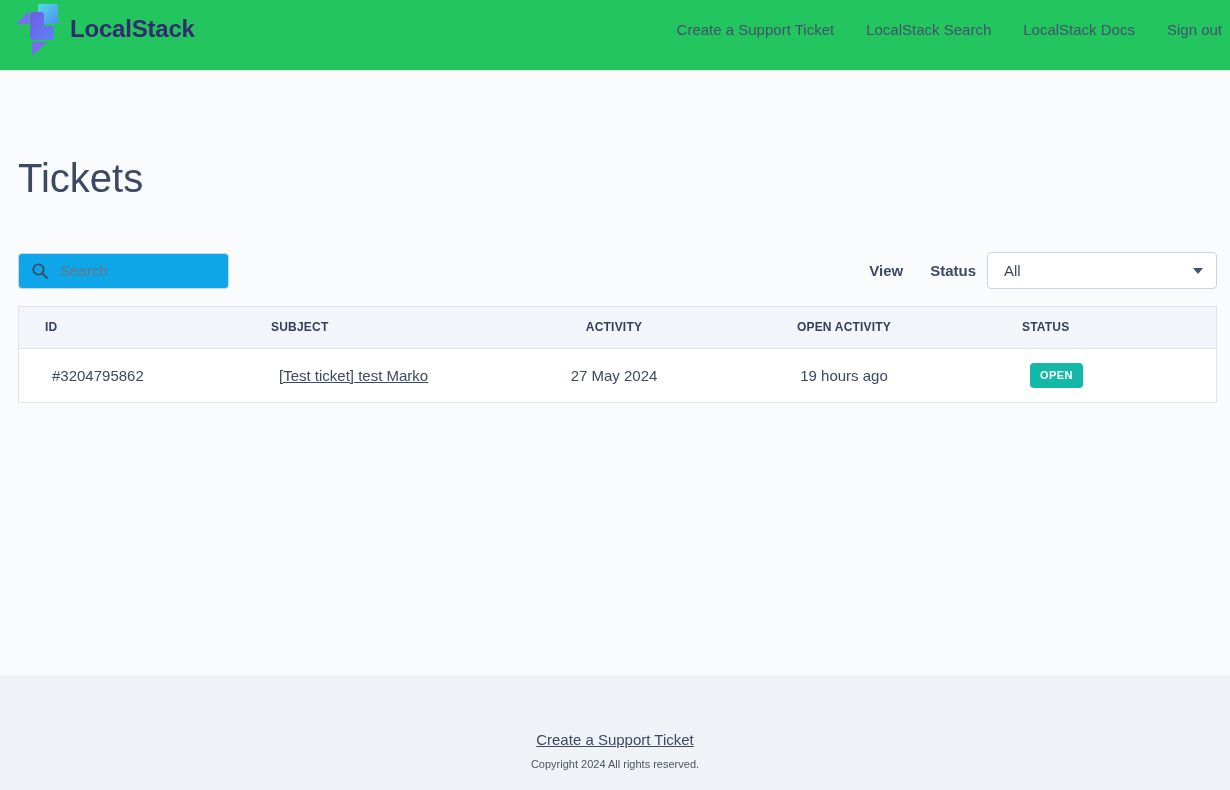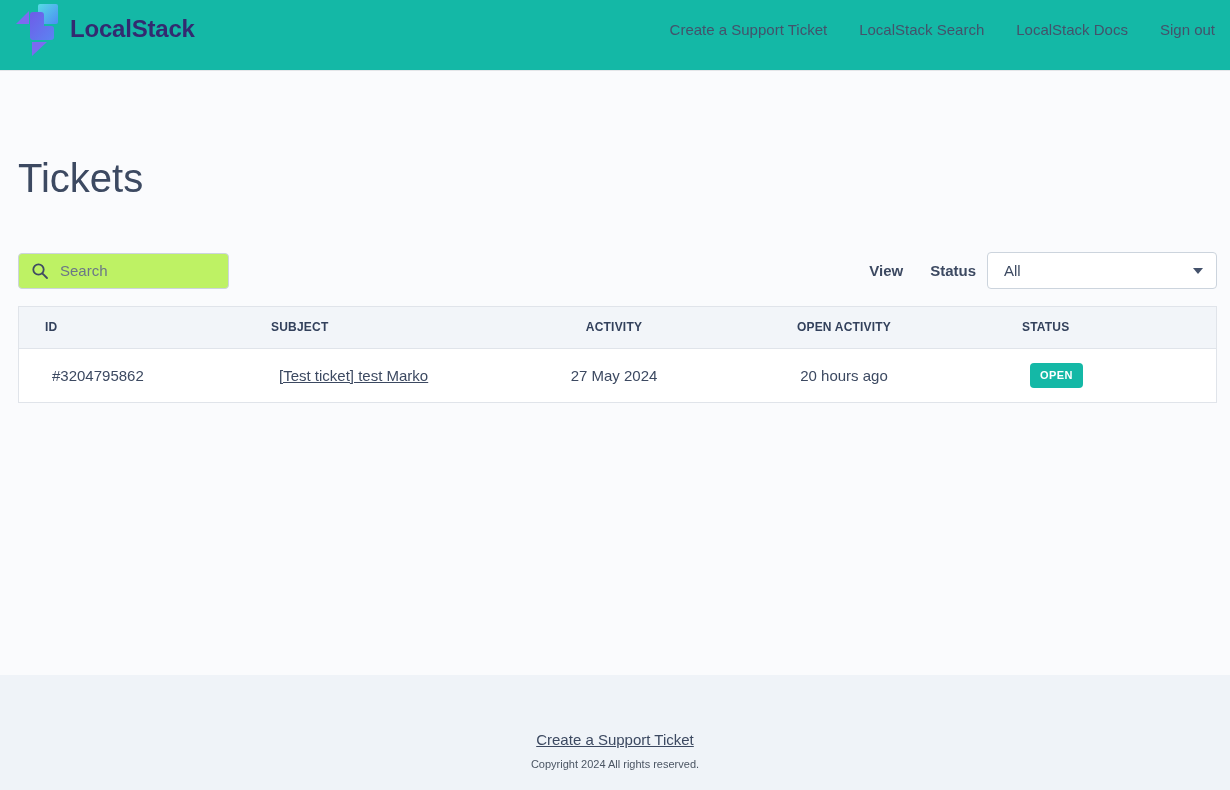--- a/index.html
+++ b/index.html
@@ -8,24 +8,24 @@
     width: 1230px; height: 790px;
     display: flex; flex-direction: column;
     font-family: "Liberation Sans", sans-serif;
     background: #ffffff;
     color: #3c4961;
   }
 
   
   .app-header {
     height: 71px; flex: 0 0 71px;
-    background: #14b8a6;
+    background: #22c55e;
     border-bottom: 1px solid #e4e6e9;
     display: flex; align-items: center;
-    padding: 0 15px 12px 16px;
+    padding: 0 8px 12px 16px;
   }
   .brand { display: flex; align-items: center; gap: 10px; cursor: pointer; }
   .brand-text {
     font-size: 24px; font-weight: 700; color: #332a70; letter-spacing: -0.2px;
   }
   .top-nav { margin-left: auto; display: flex; align-items: center; gap: 32px; }
   .top-nav a {
     font-size: 15px; color: #44526b; text-decoration: none; cursor: pointer; white-space: nowrap;
   }
 
@@ -38,21 +38,21 @@
   }
   .page-title {
     margin: 84px 0 0 0;
     font-size: 40px; font-weight: 400; color: #3c4961; line-height: 46px;
   }
 
   
   .controls { display: flex; align-items: center; margin-top: 51px; }
   .search-box {
     width: 211px; height: 36px;
-    background: #bef264; border: 1px solid #ccd4dd; border-radius: 4px;
+    background: #0ea5e9; border: 1px solid #ccd4dd; border-radius: 4px;
     display: flex; align-items: center; padding: 0 10px 0 12px; gap: 9px;
   }
   .search-box input {
     border: none; outline: none; flex: 1; min-width: 0;
     font-family: "Liberation Sans", sans-serif;
     font-size: 15px; color: #3c4961; background: transparent;
   }
   .search-box input::placeholder { color: #6b7687; opacity: 1; }
   .controls .spacer { flex: 1; }
   .filter-label { font-size: 15px; font-weight: 700; color: #3c4961; margin-right: 11px; white-space: nowrap; }
@@ -174,21 +174,21 @@
           <th class="c5">STATUS</th>
         </tr>
       </thead>
       <tbody>
         <tr>
           <td class="c1">#3204795862</td>
           <td class="c2">
             <a class="subject-link">[Test ticket] test Marko</a>
           </td>
           <td class="c3">27 May 2024</td>
-          <td class="c4">20 hours ago</td>
+          <td class="c4">19 hours ago</td>
           <td class="c5">
             <span class="status-badge">OPEN</span>
           </td>
         </tr>
       </tbody>
     </table>
   </div>
 </main>
 
 <footer class="app-footer">

